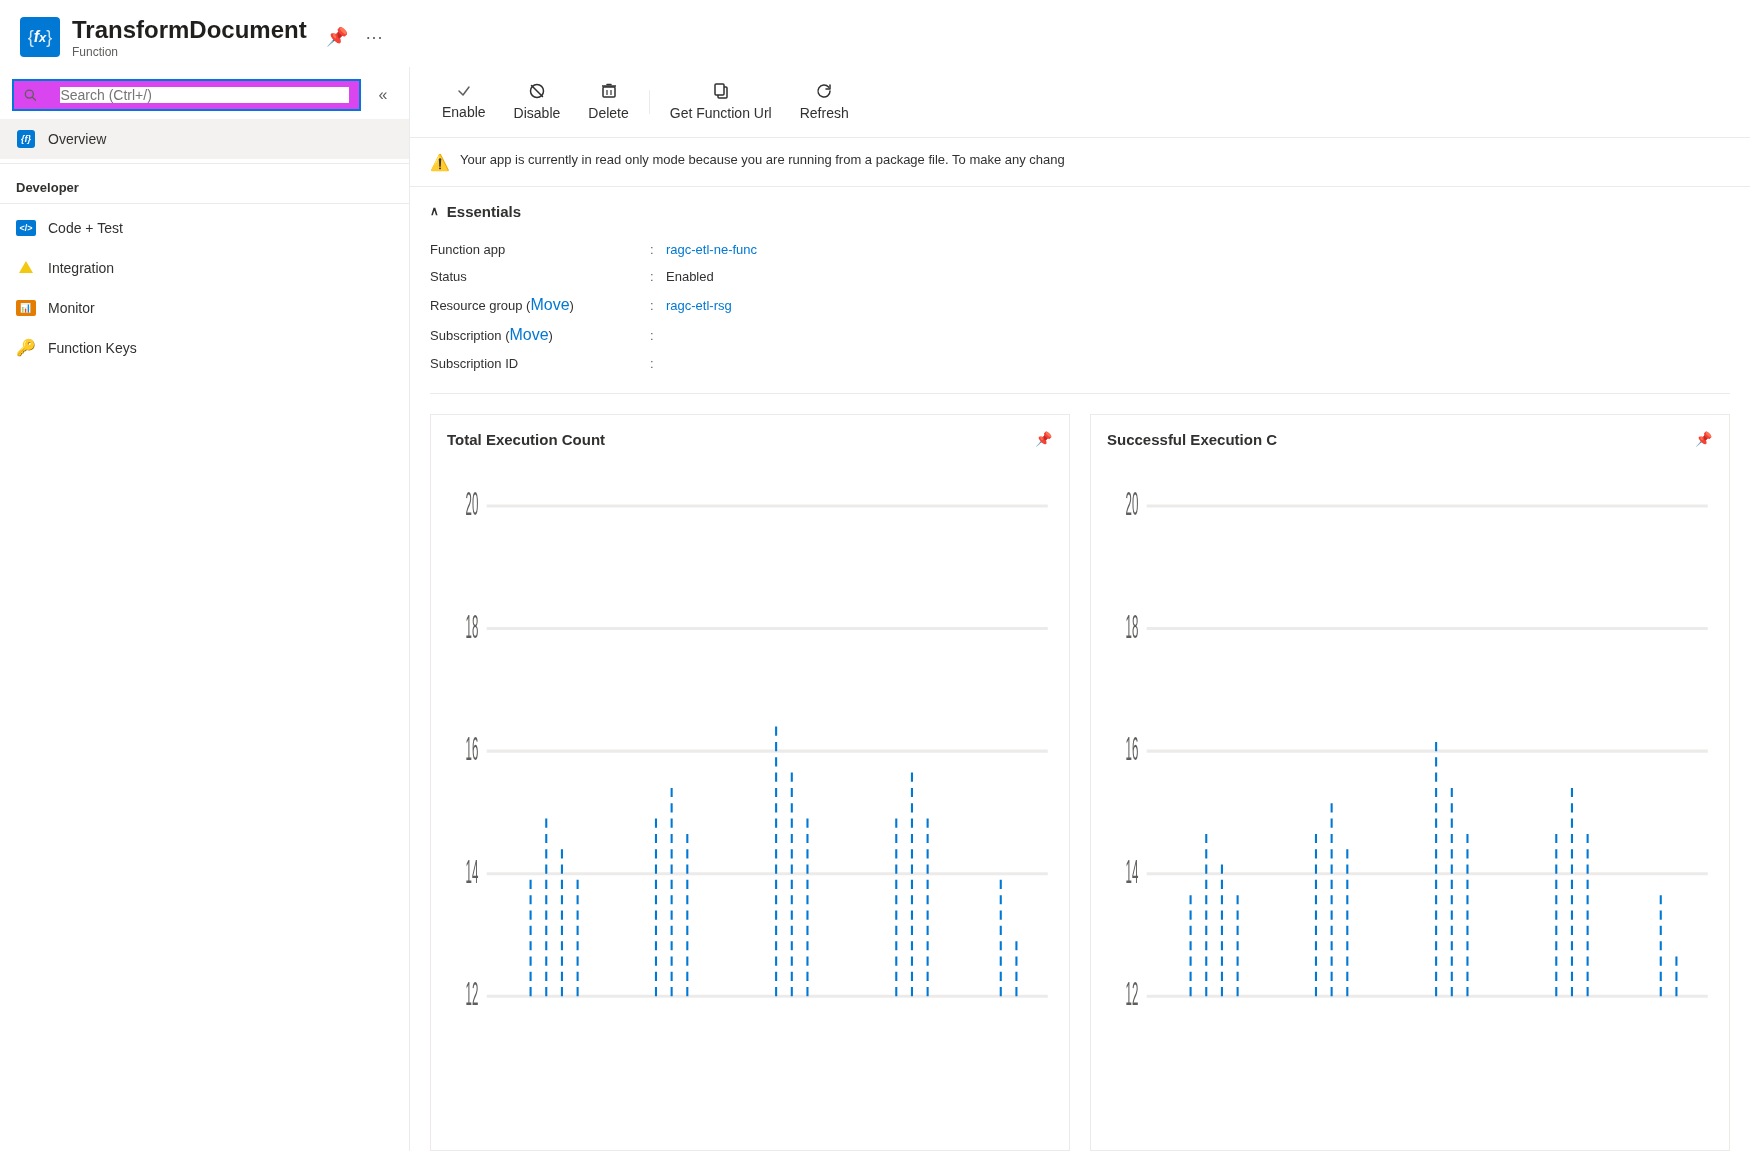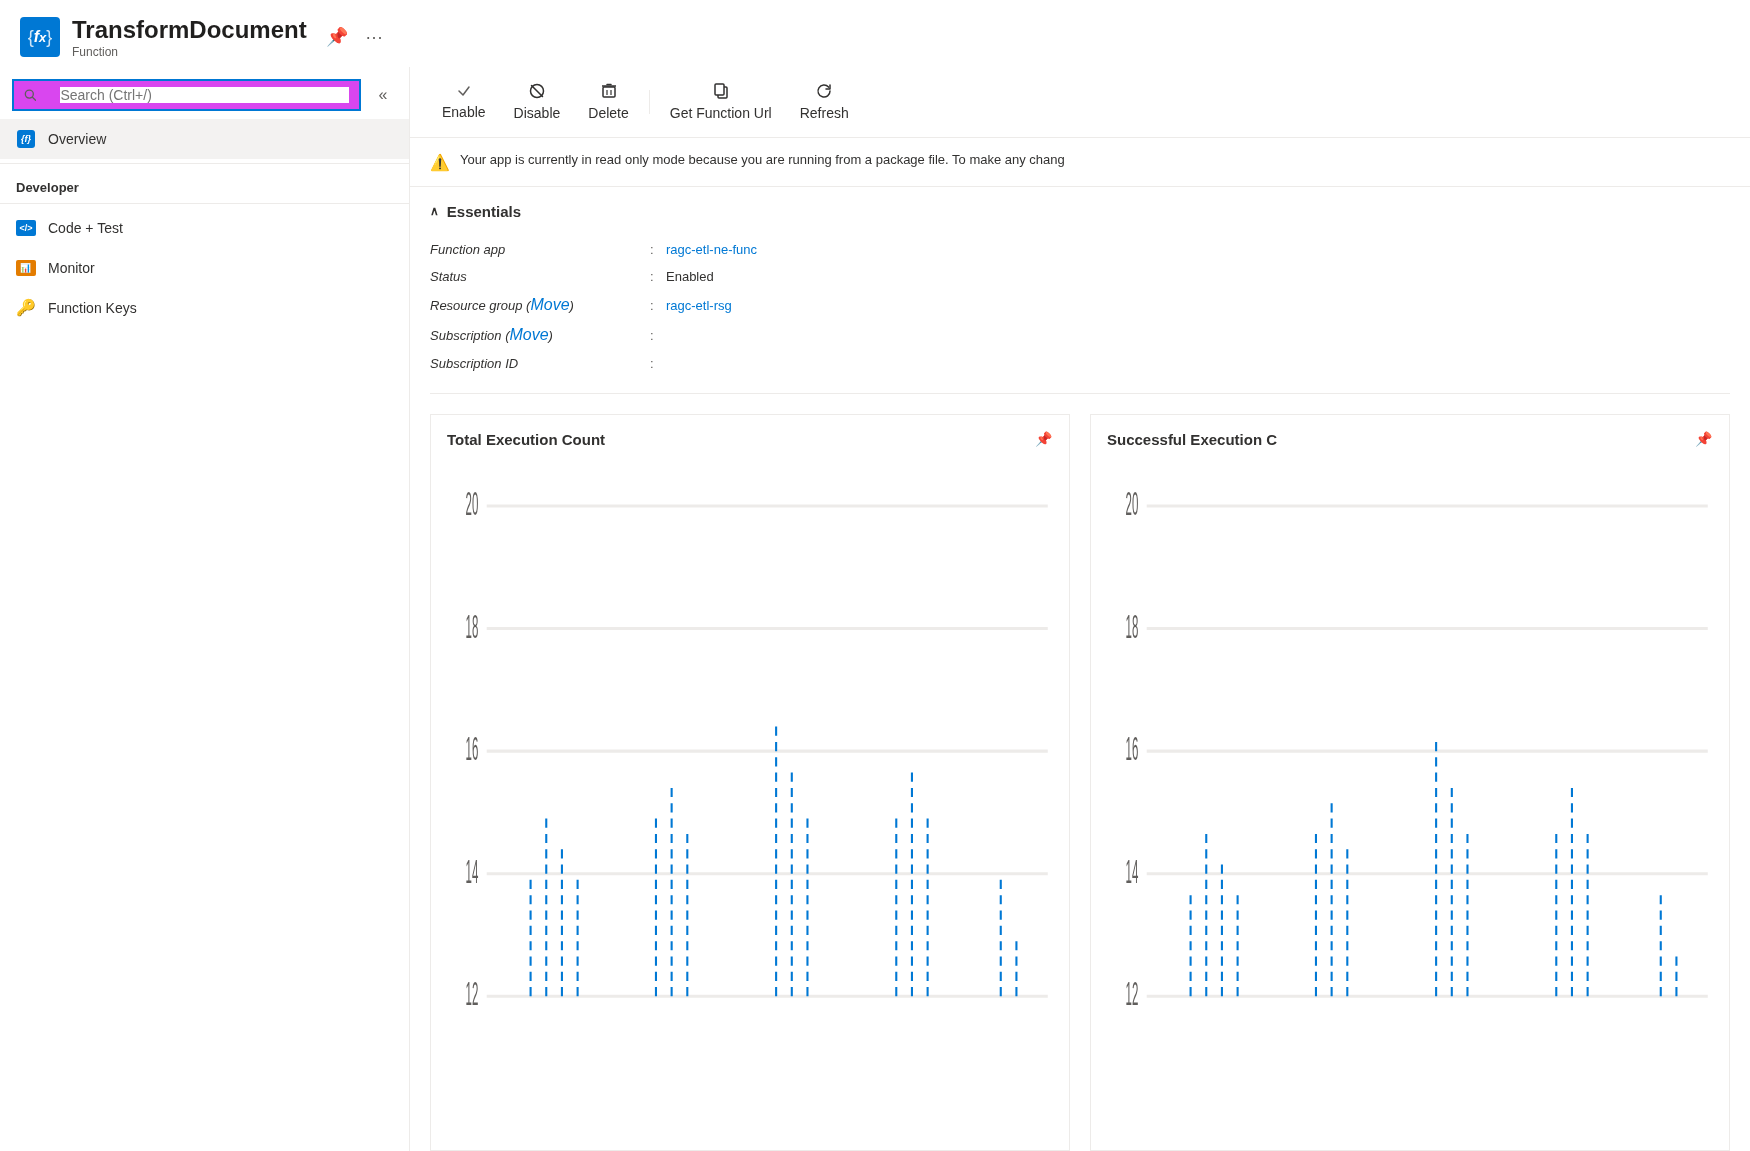--- a/index.html
+++ b/index.html
@@ -45,21 +45,21 @@
     .warning-banner { background: #fff; padding: 14px 20px; display: flex; align-items: flex-start; gap: 10px; border-bottom: 1px solid #edebe9; font-size: 13px; color: #323130; flex-shrink: 0; }
     .warning-icon { color: #d83b01; font-size: 16px; flex-shrink: 0; margin-top: 1px; }
 
     
     .essentials-section { padding: 16px 20px; flex-shrink: 0; }
     .essentials-header { display: flex; align-items: center; gap: 8px; font-size: 15px; font-weight: 600; margin-bottom: 16px; cursor: pointer; }
     .essentials-chevron { font-size: 12px; }
 
     .essentials-grid { display: grid; grid-template-columns: 1fr; gap: 0; }
     .essentials-row { display: flex; align-items: baseline; padding: 6px 0; font-size: 13px; border-bottom: none; }
-    .essentials-label { width: 220px; color: #323130; flex-shrink: 0; font-style: italic; }
+    .essentials-label { width: 220px; color: #323130; flex-shrink: 0; }
     .essentials-sep { width: 16px; flex-shrink: 0; color: #605e5c; }
     .essentials-value { color: #323130; }
     .essentials-link { color: #0078d4; text-decoration: none; cursor: pointer; }
     .essentials-move { color: #0078d4; text-decoration: none; cursor: pointer; font-size: 16px; }
 
     .section-divider { border: none; border-top: 1px solid #edebe9; margin: 4px 0; }
 
     
     .charts-section { padding: 20px 20px 0 20px; display: flex; gap: 20px; flex: 1; overflow: hidden; }
     .chart-card { flex: 1; border: 1px solid #edebe9; padding: 16px; min-width: 0; display: flex; flex-direction: column; }
@@ -126,20 +126,28 @@
 
       <div class="nav-item">
         <div class="nav-icon">
           <div style="width:20px;height:16px;background:#0078d4;border-radius:2px;display:flex;align-items:center;justify-content:center;">
             <span style="color:#fff;font-size:9px;font-weight:bold;">&lt;/&gt;</span>
           </div>
         </div>
         <span>Code + Test</span>
       </div>
 
+      <div class="nav-item">
+        <div class="nav-icon">
+          <svg width="18" height="18" viewBox="0 0 18 18">
+            <polygon points="9,2 16,14 2,14" fill="#f2c811"></polygon>
+          </svg>
+        </div>
+        <span>Integration</span>
+      </div>
 
       <div class="nav-item">
         <div class="nav-icon">
           <div style="width:20px;height:16px;background:#e37c00;border-radius:2px;display:flex;align-items:center;justify-content:center;">
             <span style="color:#fff;font-size:9px;">📊</span>
           </div>
         </div>
         <span>Monitor</span>
       </div>
 

